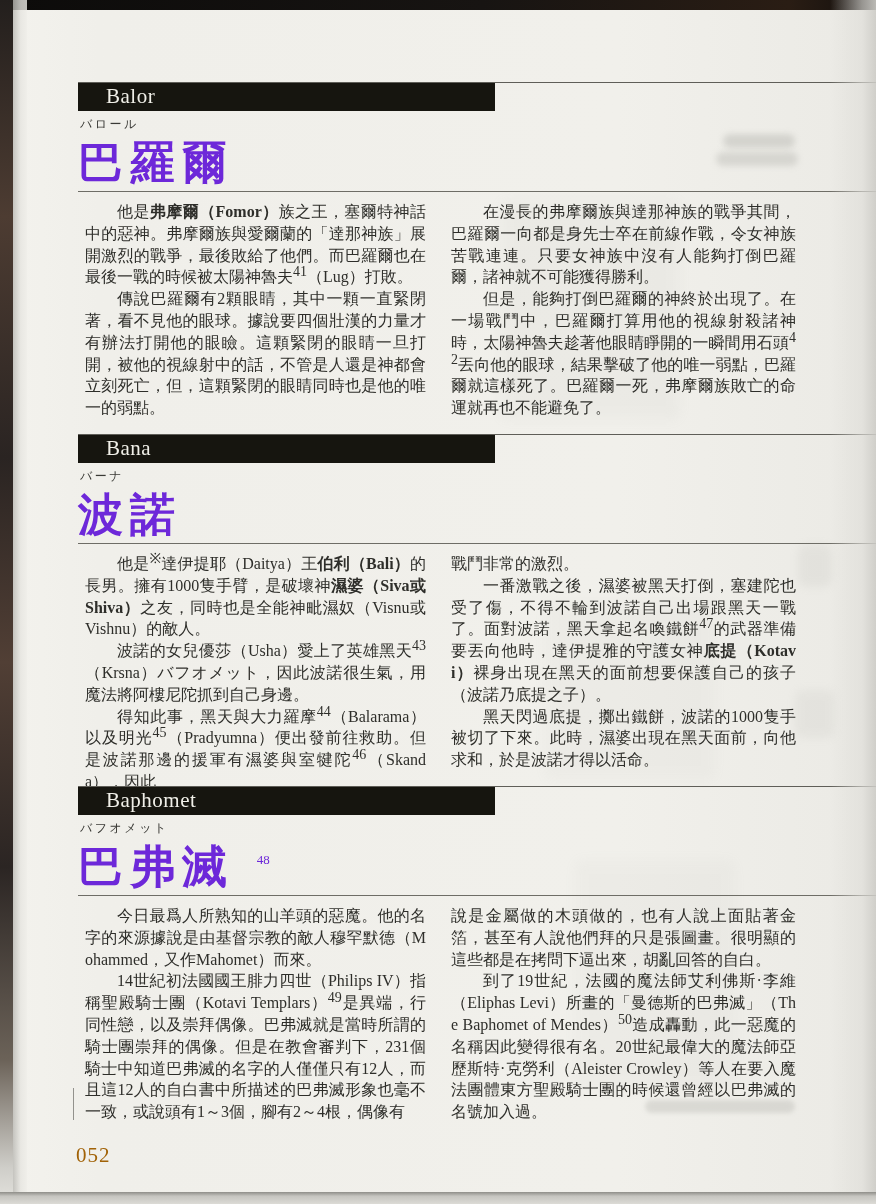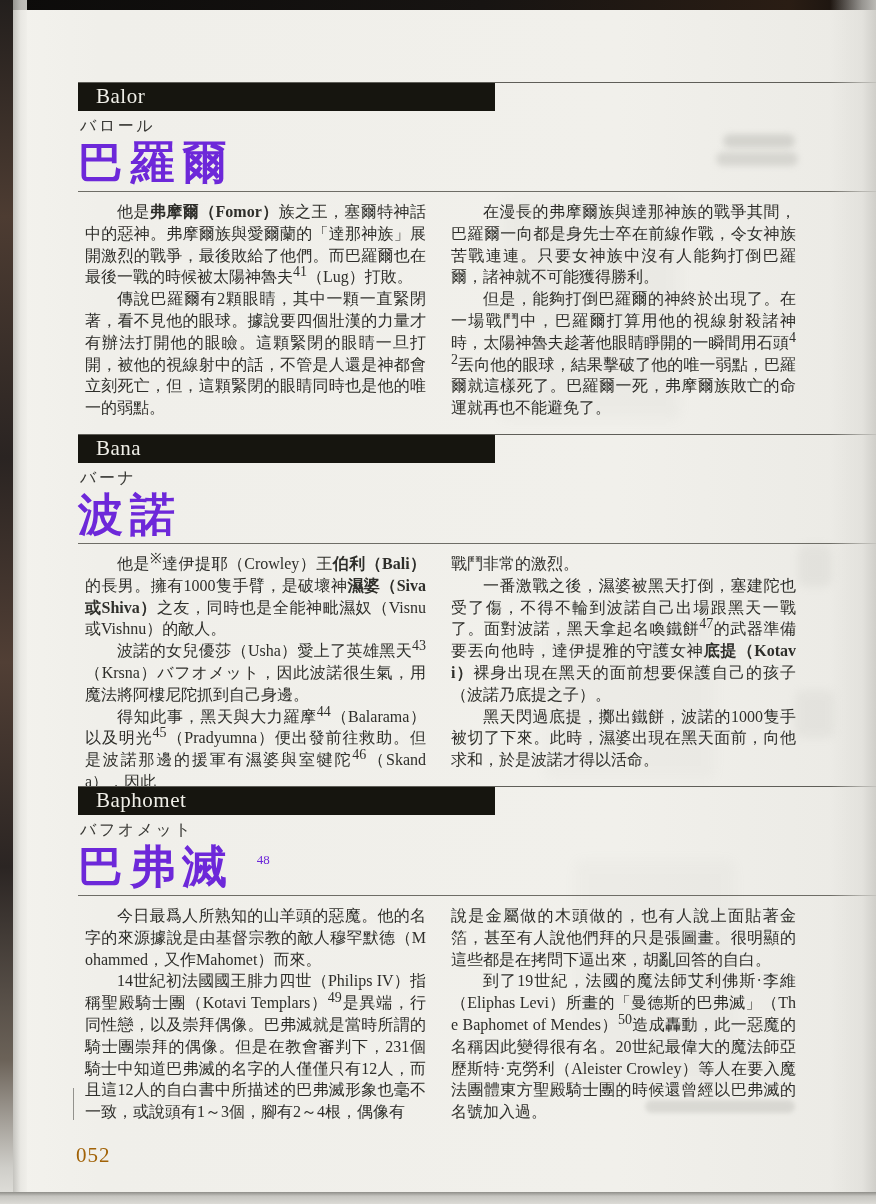--- a/index.html
+++ b/index.html
@@ -30,23 +30,23 @@
   .g4 { left:545px; top:600px; width:170px; height:180px; opacity:.06; }
   .g5 { left:575px; top:860px; width:160px; height:230px; opacity:.06; }
   .g6 { left:645px; top:1100px; width:150px; height:13px; opacity:.30; filter:blur(2px); }
   .g7 { left:798px; top:545px; width:34px; height:42px; opacity:.14; filter:blur(4px); }
   .g8 { left:795px; top:690px; width:40px; height:48px; opacity:.12; filter:blur(4px); }
 
   
   .entry { position:absolute; left:78px; width:798px; }
   .bar-row { border-top:1px solid #5f5e58; height:28px; position:relative; }
   .bar { position:absolute; left:0; top:0; width:417px; height:28px; background:#16150f;
-         color:#f0efe8; font-size:21px; line-height:27px; padding-left:18px;
+         color:#f0efe8; font-size:21px; line-height:27px; padding-left:28px;
          font-family:"Liberation Serif","DejaVu Serif",serif; letter-spacing:.5px; }
-  .kana { margin:6px 0 0 2px; height:15px; font-size:16px; letter-spacing:2.5px; color:#3a3a36; }
+  .kana { margin:6px 0 0 2px; height:15px; font-size:12px; letter-spacing:2.5px; color:#3a3a36; }
   .title { margin-top:2px; font-size:45px; line-height:46px; font-weight:bold; letter-spacing:7px;
            color:#6d28d9; font-family:"DejaVu Sans","Liberation Sans",sans-serif; }
   .title sup { font-size:13px; font-weight:normal; letter-spacing:0;
                font-family:"Liberation Serif",serif; vertical-align:18px; }
   .rule { margin-top:5px; border-top:1px solid #6e6d66; }
   .cols { margin-top:9px; display:flex; gap:25px; padding-left:7px; }
   .col { width:341px; }
   .col.right { width:345px; }
   .para { font-size:16px; line-height:21.8px; text-align:justify; color:#2e2e2a;
           text-indent:2em; word-break:break-all; }
@@ -98,21 +98,21 @@
     <div class="bar-row">
       <div class="bar">
         <span>Bana</span>
       </div>
     </div>
     <div class="kana">バーナ</div>
     <h1 class="title"><span>波諾</span><sup></sup></h1>
     <div class="rule"></div>
     <div class="cols">
       <div class="col left">
-          <p class="para"><span>他是</span><sup>※</sup><span>達伊提耶（Crowley）王</span><b>伯利（Bali）</b><span>的長男。擁有1000隻手臂，是破壞神</span><b>濕婆（Siva或Shiva）</b><span>之友，同時也是全能神毗濕奴（Visnu或Vishnu）的敵人。</span></p>
+          <p class="para"><span>他是</span><sup>※</sup><span>達伊提耶（Daitya）王</span><b>伯利（Bali）</b><span>的長男。擁有1000隻手臂，是破壞神</span><b>濕婆（Siva或Shiva）</b><span>之友，同時也是全能神毗濕奴（Visnu或Vishnu）的敵人。</span></p>
           <p class="para"><span>波諾的女兒優莎（Usha）愛上了英雄黑天</span><sup>43</sup><span>（Krsna）バフオメット，因此波諾很生氣，用魔法將阿樓尼陀抓到自己身邊。</span></p>
           <p class="para"><span>得知此事，黑天與大力羅摩</span><sup>44</sup><span>（Balarama）以及明光</span><sup>45</sup><span>（Pradyumna）便出發前往救助。但是波諾那邊的援軍有濕婆與室犍陀</span><sup>46</sup><span>（Skanda），因此</span></p>
         </div>
       <div class="col right">
           <p class="para noindent"><span>戰鬥非常的激烈。</span></p>
           <p class="para"><span>一番激戰之後，濕婆被黑天打倒，塞建陀也受了傷，不得不輪到波諾自己出場跟黑天一戰了。面對波諾，黑天拿起名喚鐵餅</span><sup>47</sup><span>的武器準備要丟向他時，達伊提雅的守護女神</span><b>底提（Kotavi）</b><span>裸身出現在黑天的面前想要保護自己的孩子（波諾乃底提之子）。</span></p>
           <p class="para"><span>黑天閃過底提，擲出鐵餅，波諾的1000隻手被切了下來。此時，濕婆出現在黑天面前，向他求和，於是波諾才得以活命。</span></p>
         </div>
     </div>
   </section>

